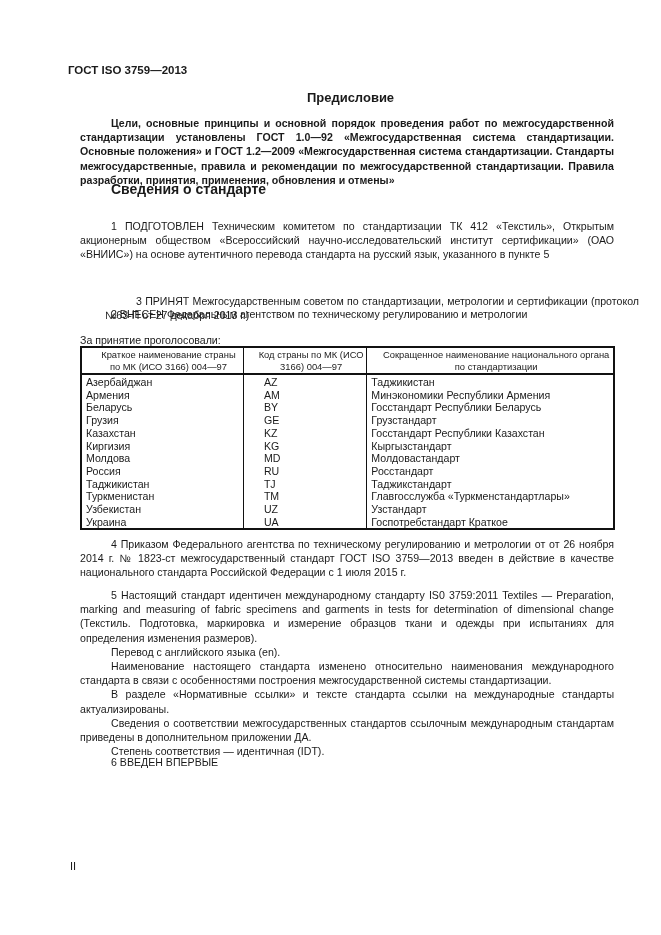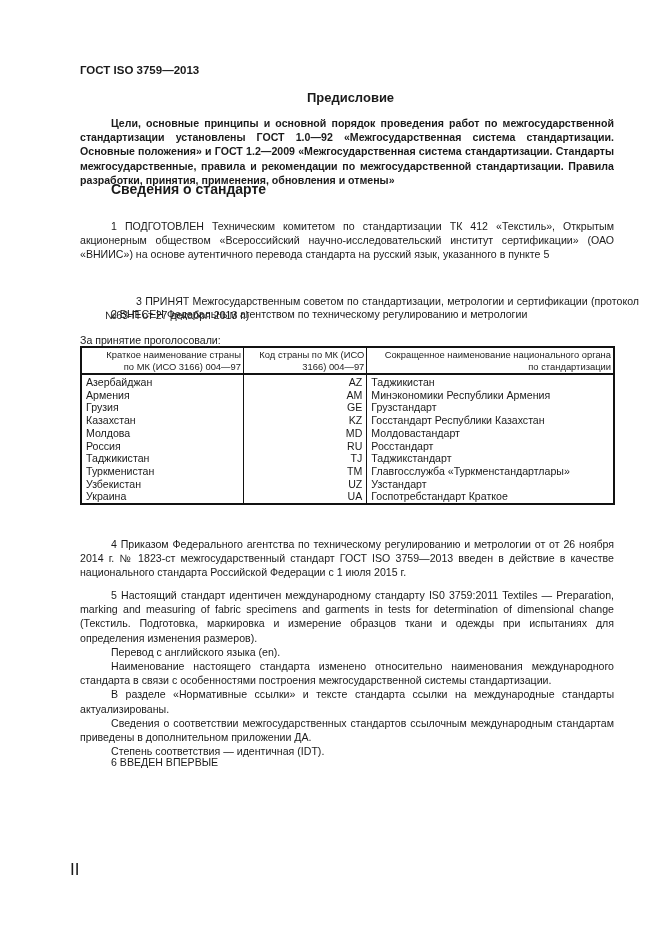--- a/index.html
+++ b/index.html
@@ -1,32 +1,32 @@
 <!DOCTYPE html>
 <html><head>
 <meta charset="utf-8">
 <style>
   html, body { margin: 0; padding: 0; background: #ffffff; }
   body { width: 661px; height: 935px; position: relative; overflow: hidden;
          font-family: "Liberation Sans", sans-serif; color: #1a1a1a; }
   .abs { position: absolute; }
-  .header-code { left: 80px; top: 64px; font-size: 11.5px; font-weight: bold; }
+  .header-code { left: 68px; top: 64px; font-size: 11.5px; font-weight: bold; }
   .title { left: 0; width: 661px; top: 90px; text-align: center; font-size: 13px; font-weight: bold; padding-left: 40px; box-sizing: border-box; }
   .para { left: 80px; width: 534px; font-size: 10.6px; line-height: 14.2px; text-align: justify; }
   .para p { margin: 0; text-indent: 31px; }
   .subhead { left: 111px; top: 181px; font-size: 14px; font-weight: bold; }
   .vote-label { left: 80px; top: 334px; font-size: 10.6px; }
   table.members { position: absolute; left: 80px; top: 346px; width: 535px; border-collapse: collapse;
                   border: 2px solid #111; font-size: 10.6px; }
-  table.members th { font-weight: normal; font-size: 9.4px; line-height: 11.5px; text-align: right;
+  table.members th { font-weight: normal; font-size: 9.4px; line-height: 11.5px; text-align: center;
                      border: 1px solid #111; border-bottom: 2px solid #111; padding: 1px 2px 1px 14px; color: #222; }
   table.members td { line-height: 12.7px; padding: 0 4px; border-left: 1px solid #111; border-right: 1px solid #111; }
-  table.members td.code { text-align: right; padding-left: 20px; }
+  table.members td.code { text-align: left; padding-left: 20px; }
   table.members tr.first td { padding-top: 1px; }
-  .pagenum { left: 70px; top: 860px; font-size: 17px; text-align: right; }
+  .pagenum { left: 70px; top: 860px; font-size: 11px; text-align: right; }
 </style>
 </head>
 <body>
 
 <div class="abs header-code">ГОСТ ISO 3759—2013</div>
 <div class="abs title">Предисловие</div>
 
 <div class="abs para" style="top:116px;font-weight:bold;">
   <p>Цели, основные принципы и основной порядок проведения работ по межгосударственной стандартизации установлены ГОСТ 1.0—92 «Межгосударственная система стандартизации. Основные положения» и ГОСТ 1.2—2009 «Межгосударственная система стандартизации. Стандарты межгосударственные, правила и рекомендации по межгосударственной стандартизации. Правила разработки, принятия, применения, обновления и отмены»</p>
 </div>
@@ -63,28 +63,38 @@
         <td>Азербайджан</td>
         <td class="code">AZ</td>
         <td>Таджикистан</td>
       </tr>
     <tr>
         <td>Армения</td>
         <td class="code">AM</td>
         <td>Минэкономики Республики Армения</td>
       </tr>
     <tr>
+        <td>Беларусь</td>
+        <td class="code">BY</td>
+        <td>Госстандарт Республики Беларусь</td>
+      </tr>
+    <tr>
         <td>Грузия</td>
         <td class="code">GE</td>
         <td>Грузстандарт</td>
       </tr>
     <tr>
         <td>Казахстан</td>
         <td class="code">KZ</td>
         <td>Госстандарт Республики Казахстан</td>
+      </tr>
+    <tr>
+        <td>Киргизия</td>
+        <td class="code">KG</td>
+        <td>Кыргызстандарт</td>
       </tr>
     <tr>
         <td>Молдова</td>
         <td class="code">MD</td>
         <td>Молдовастандарт</td>
       </tr>
     <tr>
         <td>Россия</td>
         <td class="code">RU</td>
         <td>Росстандарт</td>

